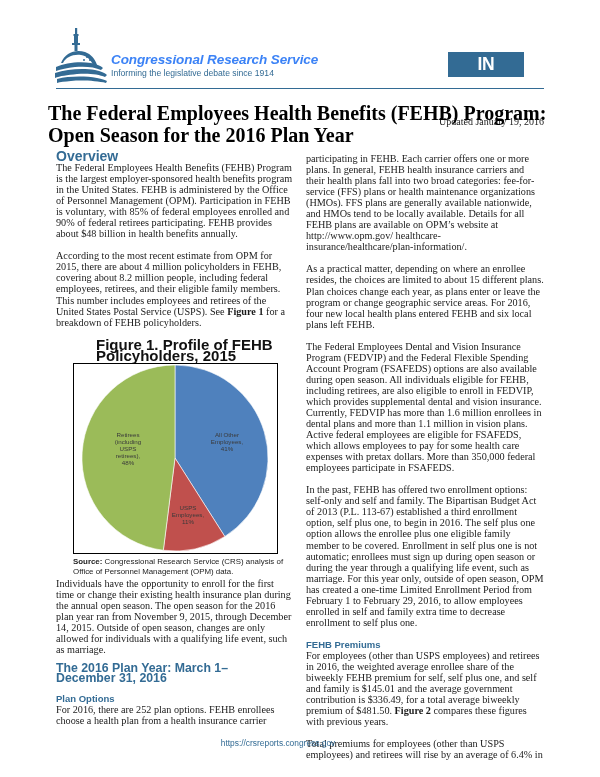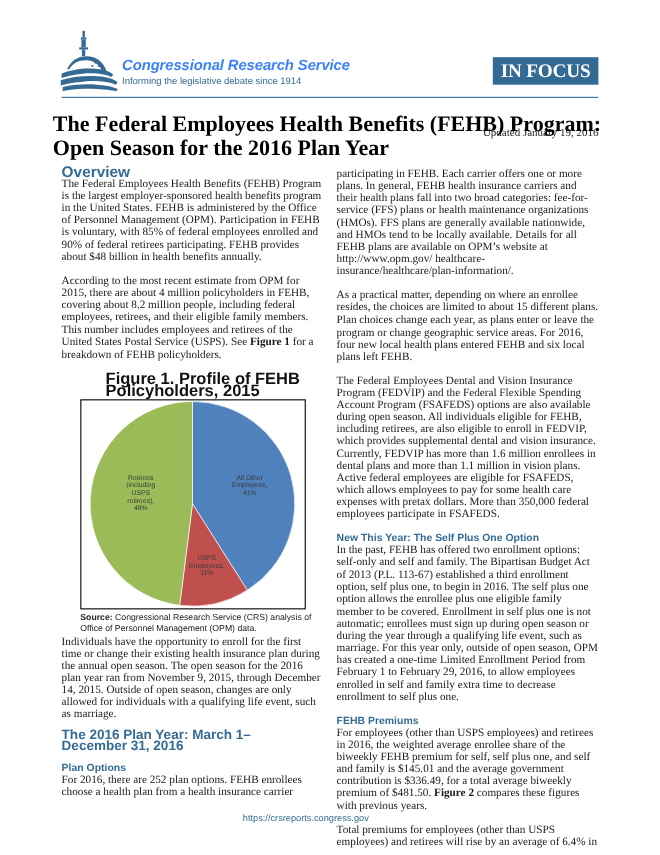--- a/index.html
+++ b/index.html
@@ -3,21 +3,21 @@
 <meta charset="utf-8">
 <style>
   html, body { margin:0; padding:0; background:#ffffff; }
   body { width:600px; height:777px; position:relative; overflow:hidden; font-family:"Liberation Serif", serif; color:#1a1a1a; }
   .abs { position:absolute; }
 
   
   #logo { left:55px; top:25px; width:56px; height:58px; }
   #crs-name { left:111px; top:52px; font-family:"Liberation Sans", sans-serif; font-weight:bold; font-style:italic; font-size:13.5px; color:#3b82f6; letter-spacing:-0.1px; white-space:nowrap; }
   #crs-tagline { left:111px; top:68px; font-family:"Liberation Sans", sans-serif; font-size:8.6px; color:#336b94; white-space:nowrap; }
-  #infocus { left:448px; top:52px; width:96px; height:25px; background:#336b94; color:#fff; font-family:Liberation Serif, serif; font-weight:bold; font-size:17.5px; line-height:25px; text-align:center; letter-spacing:-0.2px; }
+  #infocus { left:448px; top:52px; width:76px; height:25px; background:#336b94; color:#fff; font-family:Liberation Sans, sans-serif; font-weight:bold; font-size:17.5px; line-height:25px; text-align:center; letter-spacing:-0.2px; }
   #rule { left:56px; top:88px; width:488px; height:1px; background:#336b94; }
   #updated { right:56px; top:104px; font-size:10px; color:#1a1a1a; white-space:nowrap;margin-top:12px; }
 
   
   #title { left:48px; top:102px; width:500px; font-weight:bold; font-size:20px; line-height:22px; color:#000; }
 
   
   .col { position:absolute; top:150px; width:238px; font-size:10.2px; line-height:11.05px; }
   #col-left { left:56px; }
   #col-right { left:306px; top:153px; }
@@ -109,20 +109,19 @@
     <div>December 31, 2016</div>
   </div>
   <div class="h3">Plan Options</div>
   <p>For 2016, there are 252 plan options. FEHB enrollees choose a health plan from a health insurance carrier</p>
 </div>
 
 <div class="col" id="col-right">
   <p>participating in FEHB. Each carrier offers one or more plans. In general, FEHB health insurance carriers and their health plans fall into two broad categories: fee-for-service (FFS) plans or health maintenance organizations (HMOs). FFS plans are generally available nationwide, and HMOs tend to be locally available. Details for all FEHB plans are available on OPM’s website at http://www.opm.gov/ healthcare-insurance/healthcare/plan-information/.</p>
   <p>As a practical matter, depending on where an enrollee resides, the choices are limited to about 15 different plans. Plan choices change each year, as plans enter or leave the program or change geographic service areas. For 2016, four new local health plans entered FEHB and six local plans left FEHB.</p>
   <p>The Federal Employees Dental and Vision Insurance Program (FEDVIP) and the Federal Flexible Spending Account Program (FSAFEDS) options are also available during open season. All individuals eligible for FEHB, including retirees, are also eligible to enroll in FEDVIP, which provides supplemental dental and vision insurance. Currently, FEDVIP has more than 1.6 million enrollees in dental plans and more than 1.1 million in vision plans. Active federal employees are eligible for FSAFEDS, which allows employees to pay for some health care expenses with pretax dollars. More than 350,000 federal employees participate in FSAFEDS.</p>
-  <div class="h3">New This Year: The Self Plus One Option</div>
   <p>In the past, FEHB has offered two enrollment options: self-only and self and family. The Bipartisan Budget Act of 2013 (P.L. 113-67) established a third enrollment option, self plus one, to begin in 2016. The self plus one option allows the enrollee plus one eligible family member to be covered. Enrollment in self plus one is not automatic; enrollees must sign up during open season or during the year through a qualifying life event, such as marriage. For this year only, outside of open season, OPM has created a one-time Limited Enrollment Period from February 1 to February 29, 2016, to allow employees enrolled in self and family extra time to decrease enrollment to self plus one.</p>
   <div class="h3">FEHB Premiums</div>
   <p><span>For employees (other than USPS employees) and retirees in 2016, the weighted average enrollee share of the biweekly FEHB premium for self, self plus one, and self and family is $145.01 and the average government contribution is $336.49, for a total average biweekly premium of $481.50. </span><b class="fig-ref">Figure 2</b><span> compares these figures with previous years.</span></p>
   <p>Total premiums for employees (other than USPS employees) and retirees will rise by an average of 6.4% in</p>
 </div>
 
 <div class="abs" id="footer">https://crsreports.congress.gov</div>
 
 </body></html>

